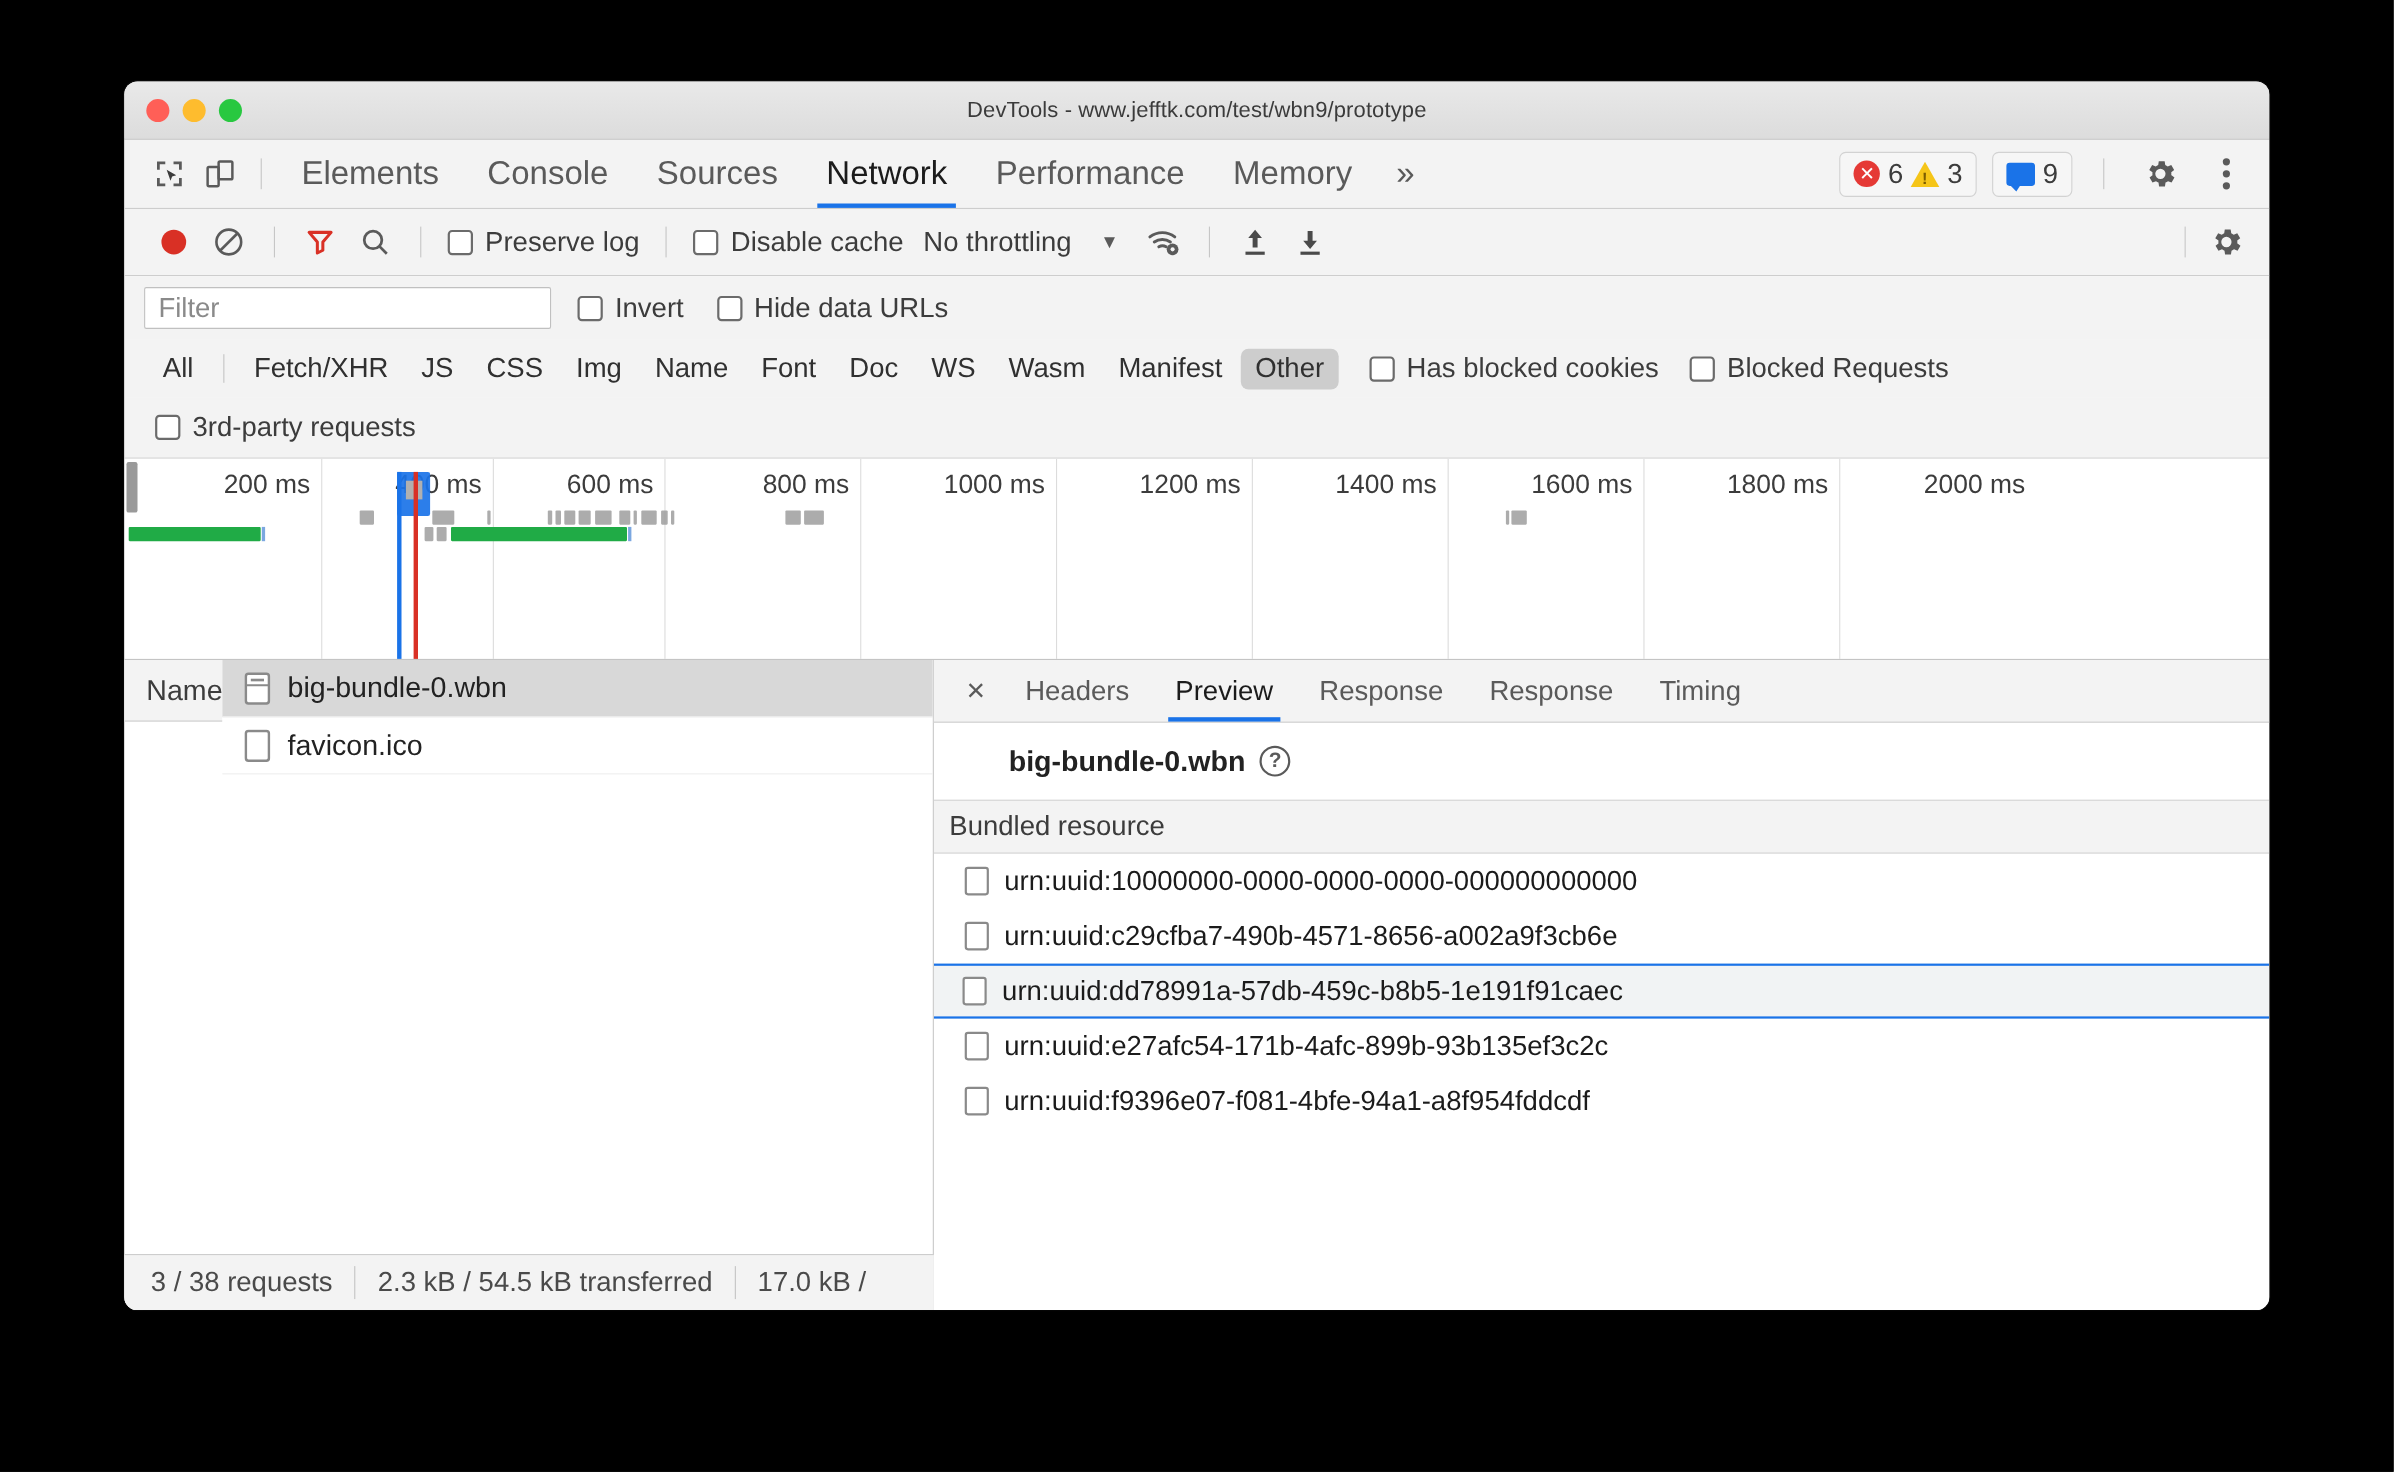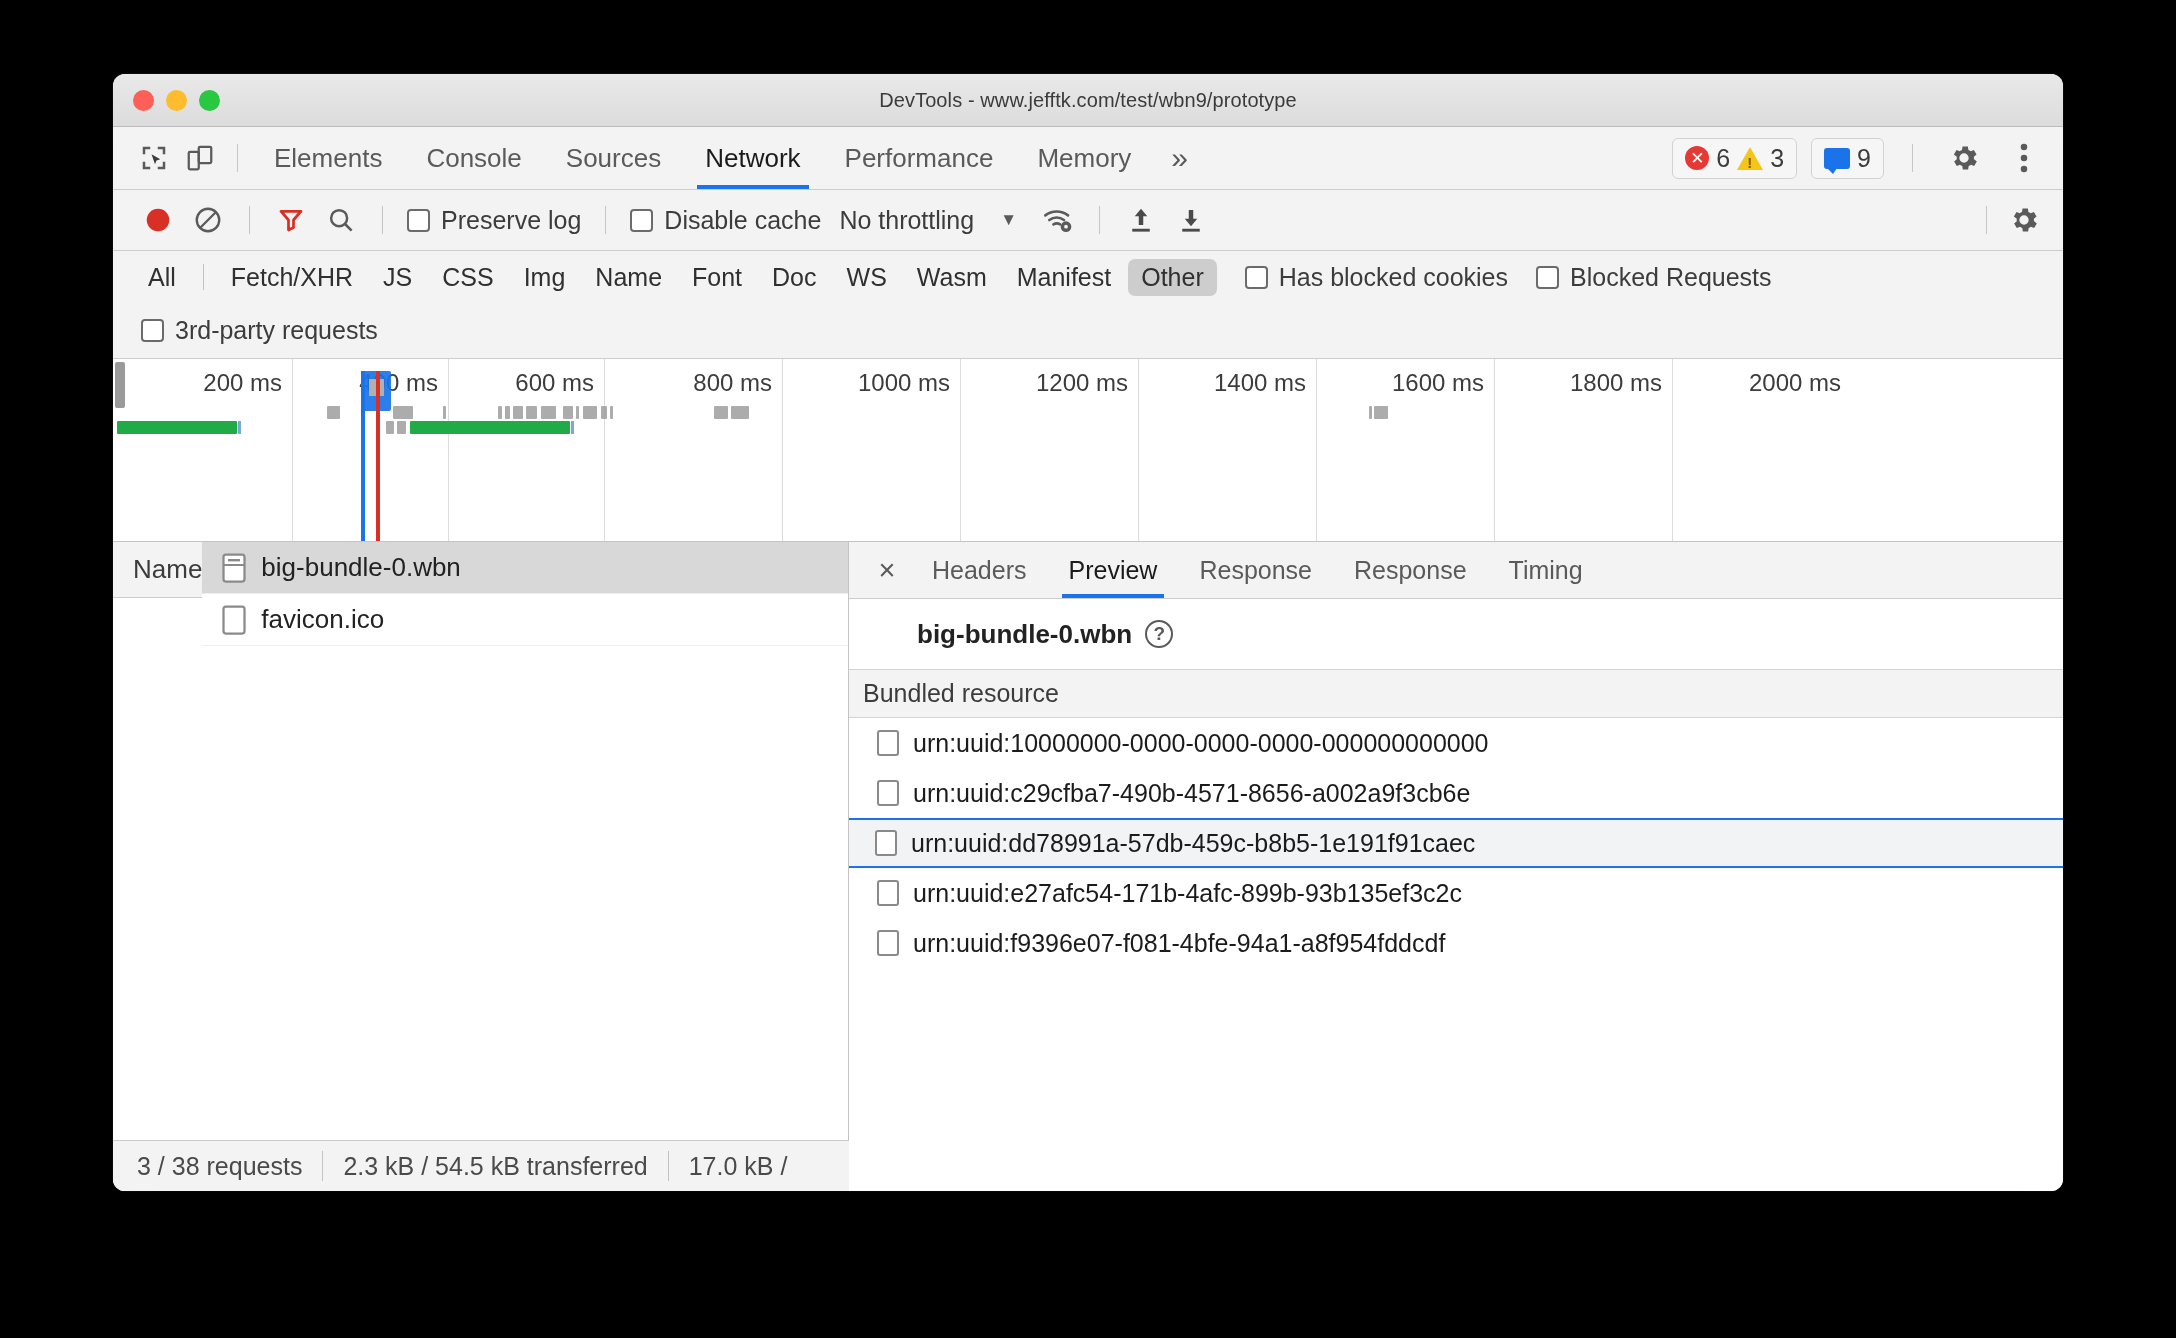--- a/index.html
+++ b/index.html
@@ -56,21 +56,21 @@
   .tb-icon {
     width: 46px; height: 46px;
     display: flex; align-items: center; justify-content: center;
     border-radius: 4px;
   }
   .vsep { width: 1px; height: 28px; background: #c6c6c6; margin: 0 14px; }
   #panel-tabs { display: flex; align-items: stretch; height: 100%; }
   .ptab {
     display: flex; align-items: center;
     padding: 0 22px;
-    font-size: 26px; color: #5a5a5a;
+    font-size: 30px; color: #5a5a5a;
     position: relative;
     white-space: nowrap;
   }
   .ptab.active { color: #1b1b1b; }
   .ptab.active::after {
     content: ""; position: absolute; left: 14px; right: 14px; bottom: 0;
     height: 4px; background: #1a73e8;
   }
   .ptab.more { font-size: 30px; padding: 0 18px; color: #5a5a5a; }
   #tabbar-right { margin-left: auto; display: flex; align-items: center; gap: 14px; }
@@ -438,20 +438,31 @@
     <div style="margin-left:auto; display:flex; align-items:center">
       <div class="vsep"></div>
       <div class="tbtn">
         <svg width="32" height="32" viewBox="0 0 24 24">
             <path fill="#5a5a5a" d="M19.4 13a7.8 7.8 0 000-2l2-1.6-2-3.4-2.4 1a7.6 7.6 0 00-1.7-1l-.4-2.6h-4l-.4 2.6a7.6 7.6 0 00-1.7 1l-2.4-1-2 3.4L6.6 11a7.8 7.8 0 000 2l-2 1.6 2 3.4 2.4-1c.5.4 1.1.8 1.7 1l.4 2.6h4l.4-2.6c.6-.2 1.2-.6 1.7-1l2.4 1 2-3.4-2-1.6zM12 15.5A3.5 3.5 0 1115.5 12 3.5 3.5 0 0112 15.5z"></path>
           </svg>
       </div>
     </div>
   </div>
 
+  <div id="filter-row">
+    <div id="filter-input">Filter</div>
+    <label class="chk-label">
+      <span class="cbox"></span>
+      <span>Invert</span>
+    </label>
+    <label class="chk-label">
+      <span class="cbox"></span>
+      <span>Hide data URLs</span>
+    </label>
+  </div>
 
   <div id="type-row">
     <div class="tchip">All</div>
     <div class="tsep"></div>
     <div class="tchip">Fetch/XHR</div>
     <div class="tchip">JS</div>
     <div class="tchip">CSS</div>
     <div class="tchip">Img</div>
     <div class="tchip">Name</div>
     <div class="tchip">Font</div>

